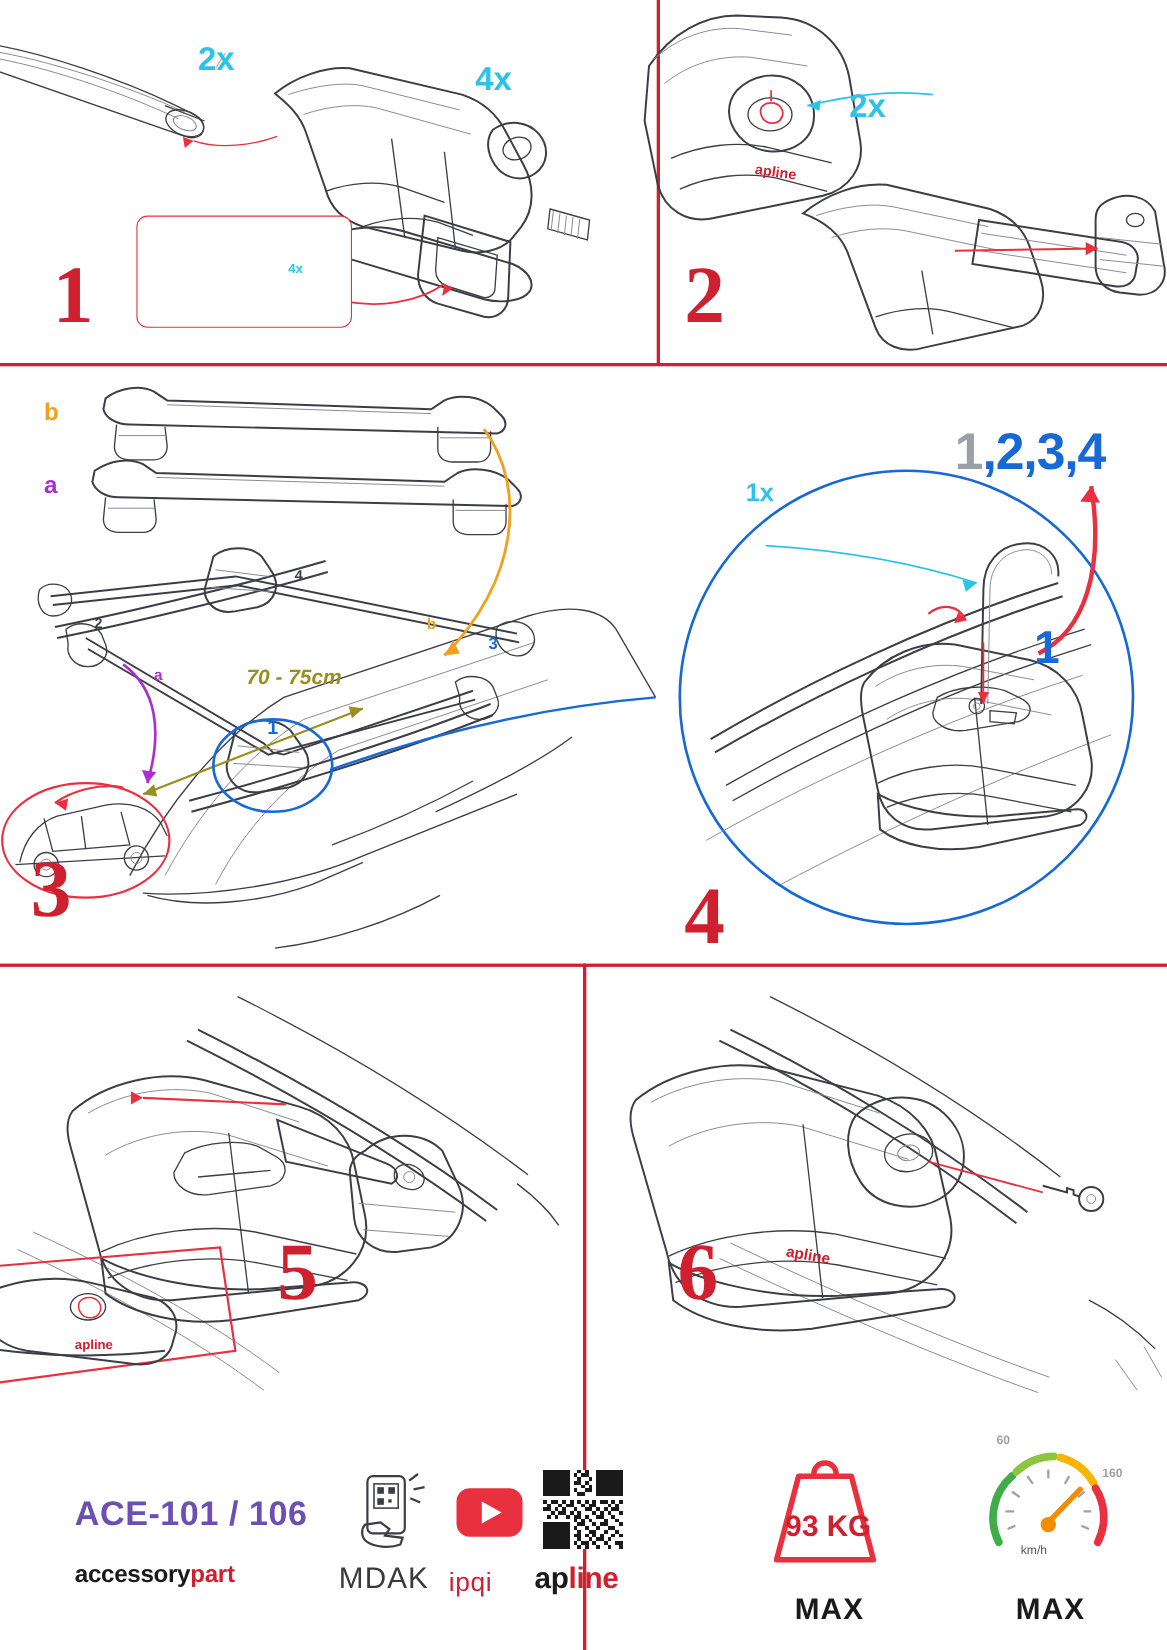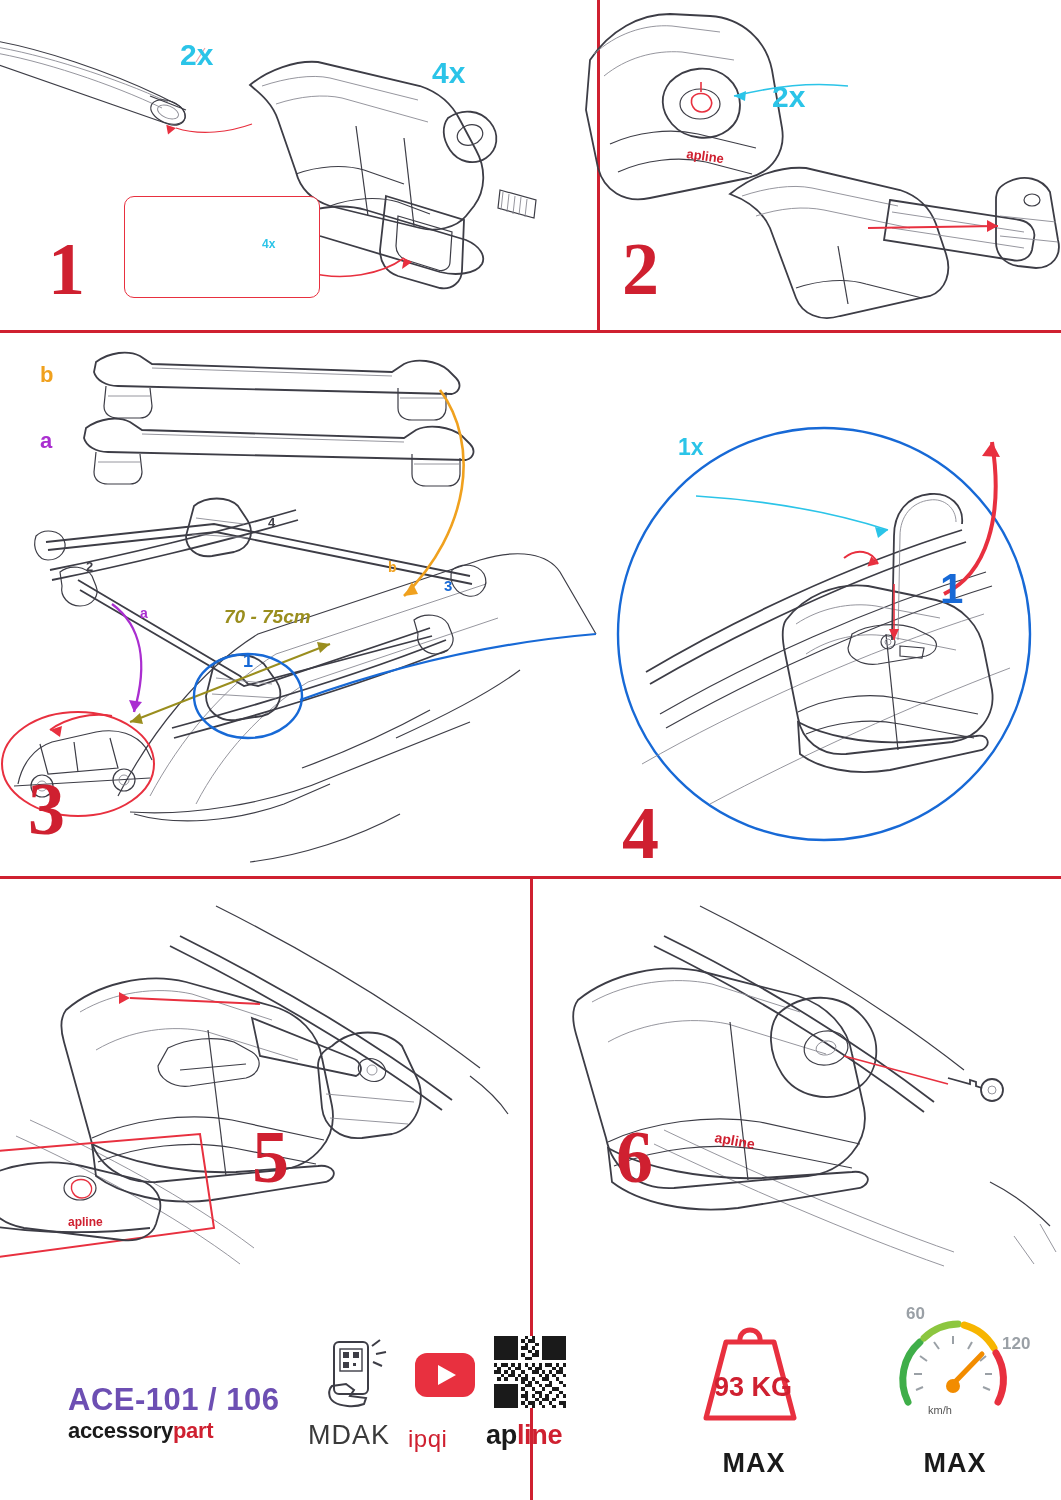--- a/index.html
+++ b/index.html
@@ -107,21 +107,21 @@
     color:#1a1a1a;
     letter-spacing:1px;
   }
   .weight-text {
     position:absolute;
     font-size:27px;
     font-weight:700;
     color:#cf2030;
   }
   .kmh { position:absolute; font-size:11px; color:#555; }
-  .gspeed { position:absolute; font-size:17px; font-weight:700; color:#9aa0a6; }
+  .gspeed { position:absolute; font-size:11px; font-weight:700; color:#9aa0a6; }
 </style>
 </head>
 <body>
 
 <div class="sheet">
 
   <div class="hrule" style="top:330px;"></div>
   <div class="hrule" style="top:876px;"></div>
   <div class="vrule" style="top:0px;left:597px;height:330px;"></div>
   <div class="vrule" style="top:876px;left:530px;height:624px;"></div>
@@ -371,20 +371,21 @@
       <path class="redf" d="M278,230 l-9,-5 l0,11 z" transform="rotate(20 278 230)"></path>
 
       <path class="red" d="M294,250 L294,306" style="stroke-width:1.6"></path>
       <path class="redf" d="M294,306 l-5,-11 l10,0 z"></path>
 
       <path class="red" d="M344,260 C386,240 404,184 392,108" style="stroke-width:4"></path>
       <path class="redf" d="M392,108 l-10,14 l18,1 z"></path>
     </svg>
 
     <div class="lbl" style="left:78px;top:102px;font-size:23px;color:#2bc4e8;">1x</div>
+    <div class="lbl" style="left:268px;top:52px;font-size:47px;color:#1769d6;letter-spacing:-1px;"><span style="color:#9aa0a6;">1</span><span style="color:#1769d6;">,2,3,4</span></div>
     <div class="lbl" style="left:340px;top:234px;font-size:42px;color:#1769d6;">1</div>
 
     <div class="step-num" style="left:22px;top:462px;">4</div>
   </div>
 
   <div class="panel" style="left:0;top:880px;width:530px;height:420px;">
     <svg width="530" height="420" viewBox="0 0 530 420">
 
       <g>
         <path class="ln2" d="M180,56 C268,100 366,156 452,220"></path>
@@ -469,21 +470,21 @@
         <circle class="ln2" cx="458" cy="210" r="11" fill="#fff"></circle>
         <circle class="lnl" cx="458" cy="210" r="4"></circle>
       </g>
     </svg>
 
     <div class="step-num" style="left:82px;top:240px;">6</div>
   </div>
 
   <div class="panel" style="left:0;top:1300px;width:1061px;height:200px;">
 
-    <div class="footer-code" style="left:68px;top:82px;">ACE-101 / 106</div>
+    <div class="footer-code" style="left:68px;top:58px;">ACE-101 / 106</div>
 
     <div class="brand-accessory" style="left:68px;top:118px;"><span>accessory</span><span class="hl">part</span></div>
 
     <svg style="position:absolute;left:320px;top:36px;" width="80" height="80" viewBox="0 0 80 80">
       <rect x="14" y="6" width="34" height="52" rx="5" fill="none" stroke="#3d3d46" stroke-width="2"></rect>
       <rect x="20" y="13" width="22" height="22" fill="none" stroke="#3d3d46" stroke-width="1.4"></rect>
       <rect x="23" y="16" width="6" height="6" fill="#3d3d46"></rect>
       <rect x="33" y="16" width="6" height="6" fill="#3d3d46"></rect>
       <rect x="23" y="26" width="6" height="6" fill="#3d3d46"></rect>
       <rect x="33" y="27" width="3" height="3" fill="#3d3d46"></rect>
@@ -619,18 +620,18 @@
           <path d="M63,30 L63,38"></path>
           <path d="M82,36 L78,43"></path>
         <path d="M96,50 L90,55"></path>
           <path d="M102,68 L95,68"></path>
           <path d="M100,84 L93,81"></path>
       </g>
       <path d="M63,78 L92,48" stroke="#f28c00" stroke-width="5" stroke-linecap="round" fill="none"></path>
       <circle cx="63" cy="80" r="7" fill="#f28c00"></circle>
     </svg>
     <div class="gspeed" style="left:906px;top:4px;">60</div>
-    <div class="gspeed" style="left:1002px;top:34px;">120</div>
+    <div class="gspeed" style="left:1002px;top:34px;">160</div>
     <div class="kmh" style="left:928px;top:104px;">km/h</div>
     <div class="max-label" style="left:890px;top:148px;width:130px;text-align:center;">MAX</div>
   </div>
 
 </div>
 
 </body></html>

